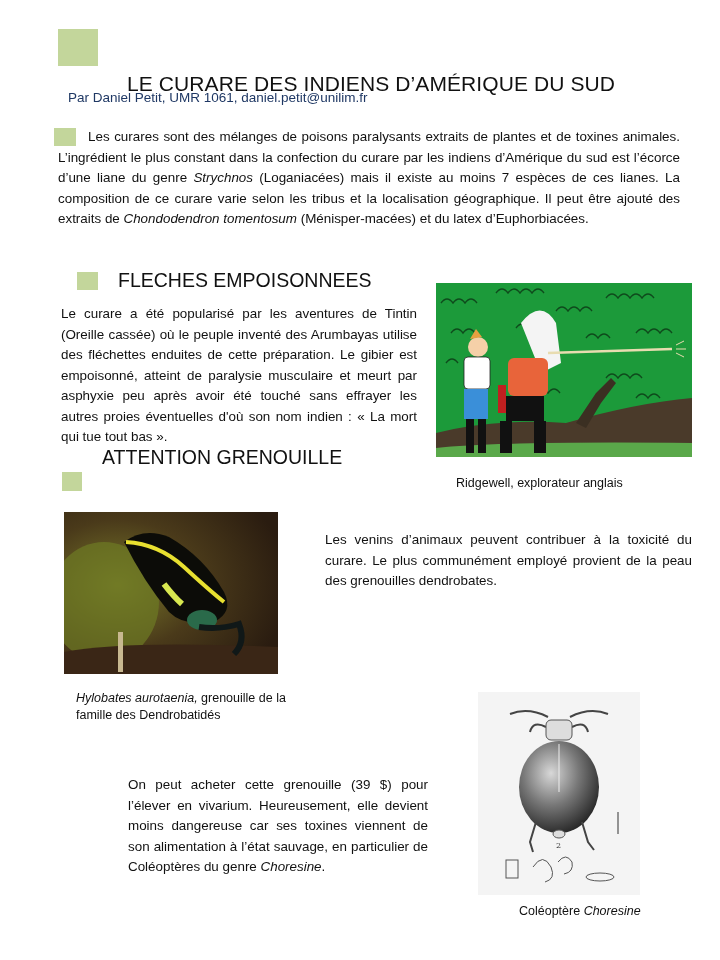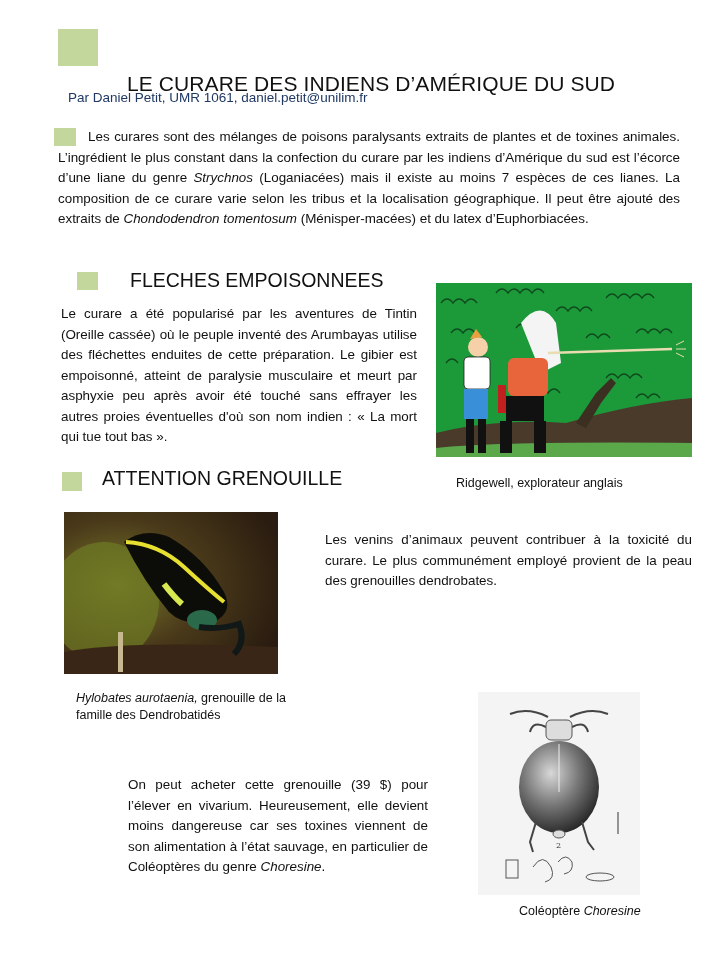--- a/index.html
+++ b/index.html
@@ -32,21 +32,21 @@
 <body>
 
 <div class="sq" style="left:58px;top:29px;width:40px;height:37px;"></div>
 <div class="abs title">LE CURARE DES INDIENS D’AMÉRIQUE DU SUD</div>
 <div class="abs author">Par Daniel Petit, UMR 1061, daniel.petit@unilim.fr</div>
 
 <div class="sq" style="left:54px;top:128px;width:22px;height:18px;"></div>
 <div class="abs intro"><span>Les curares sont des mélanges de poisons paralysants extraits de plantes et de toxines animales. L’ingrédient le plus constant dans la confection du curare par les indiens d’Amérique du sud est l’écorce d’une liane du genre </span><em>Strychnos</em><span> (Loganiacées) mais il existe au moins 7 espèces de ces lianes. La composition de ce curare varie selon les tribus et la localisation géographique. Il peut être ajouté des extraits de </span><em>Chondodendron tomentosum</em><span> (Ménisper-macées) et du latex d’Euphorbiacées.</span></div>
 
 <div class="sq" style="left:77px;top:272px;width:21px;height:18px;"></div>
-<div class="abs h2" style="left:130px;top:269px;">FLECHES EMPOISONNEES</div>
+<div class="abs h2" style="left:118px;top:269px;">FLECHES EMPOISONNEES</div>
 <div class="abs para" style="left:61px;top:304px;width:356px;">Le curare a été popularisé par les aventures de Tintin (Oreille cassée) où le peuple inventé des Arumbayas utilise des fléchettes enduites de cette préparation. Le gibier est empoisonné, atteint de paralysie musculaire et meurt par asphyxie peu après avoir été touché sans effrayer les autres proies éventuelles d'où son nom indien : « La mort qui tue tout bas ».</div>
 
 <div class="img" style="left:436px;top:283px;width:256px;height:174px;">
   <svg viewBox="0 0 256 174" preserveAspectRatio="none">
     <rect width="256" height="174" fill="#1c9a3a"></rect>
     <g fill="none" stroke="#0f4a1c" stroke-width="1.4">
       <path d="M5 20 q6 -8 12 0 q6 -8 12 0 q6 -8 12 0"></path>
       <path d="M60 10 q6 -8 12 0 q6 -8 12 0 q6 -8 12 0 q6 -8 12 0"></path>
       <path d="M120 28 q6 -8 12 0 q6 -8 12 0 q6 -8 12 0"></path>
       <path d="M170 15 q6 -8 12 0 q6 -8 12 0 q6 -8 12 0 q6 -8 12 0"></path>
@@ -82,21 +82,21 @@
         <line x1="240" y1="66" x2="250" y2="66"></line>
         <line x1="240" y1="70" x2="248" y2="74"></line>
       </g>
   </svg>
 </div>
 <div class="abs caption" style="left:456px;top:475px;width:230px;">
   <div>Ridgewell, explorateur anglais</div>
 </div>
 
 <div class="sq" style="left:62px;top:472px;width:20px;height:19px;"></div>
-<div class="abs h2" style="left:102px;top:467px;">ATTENTION GRENOUILLE</div>
+<div class="abs h2" style="left:102px;top:446px;">ATTENTION GRENOUILLE</div>
 
 <div class="img" style="left:64px;top:512px;width:214px;height:162px;">
   <svg viewBox="0 0 214 162" preserveAspectRatio="none">
     <defs>
       <radialGradient id="bg" cx="0.25" cy="0.45" r="0.8">
         <stop offset="0" stop-color="#7a7a2a"></stop>
         <stop offset="0.5" stop-color="#4a3a1a"></stop>
         <stop offset="1" stop-color="#2a1c10"></stop>
       </radialGradient>
     </defs>

